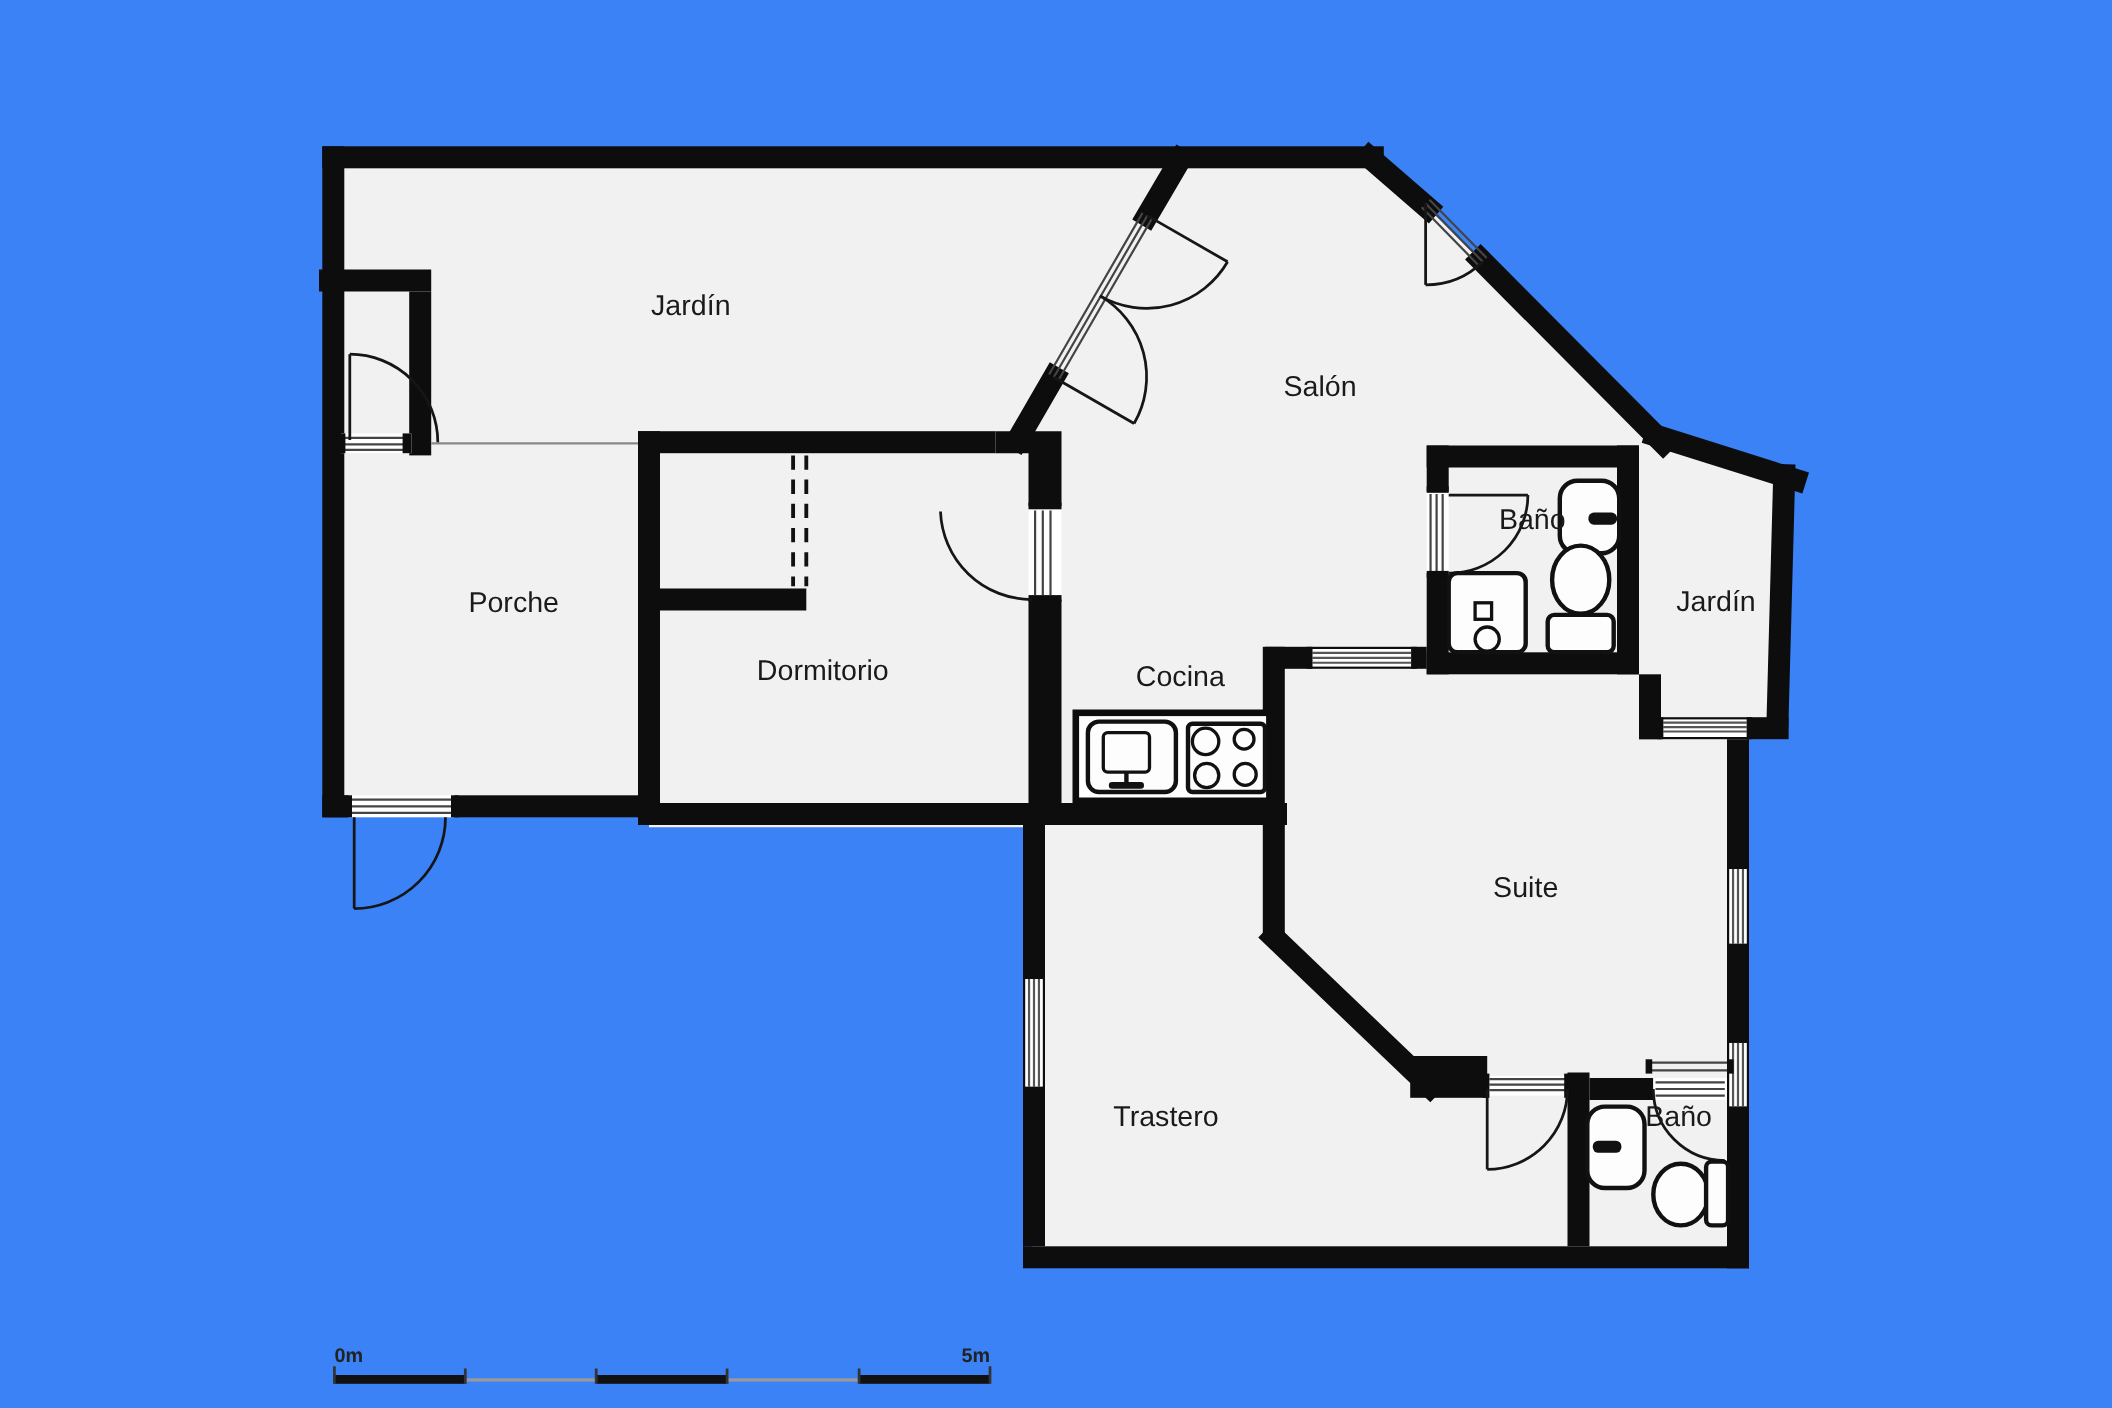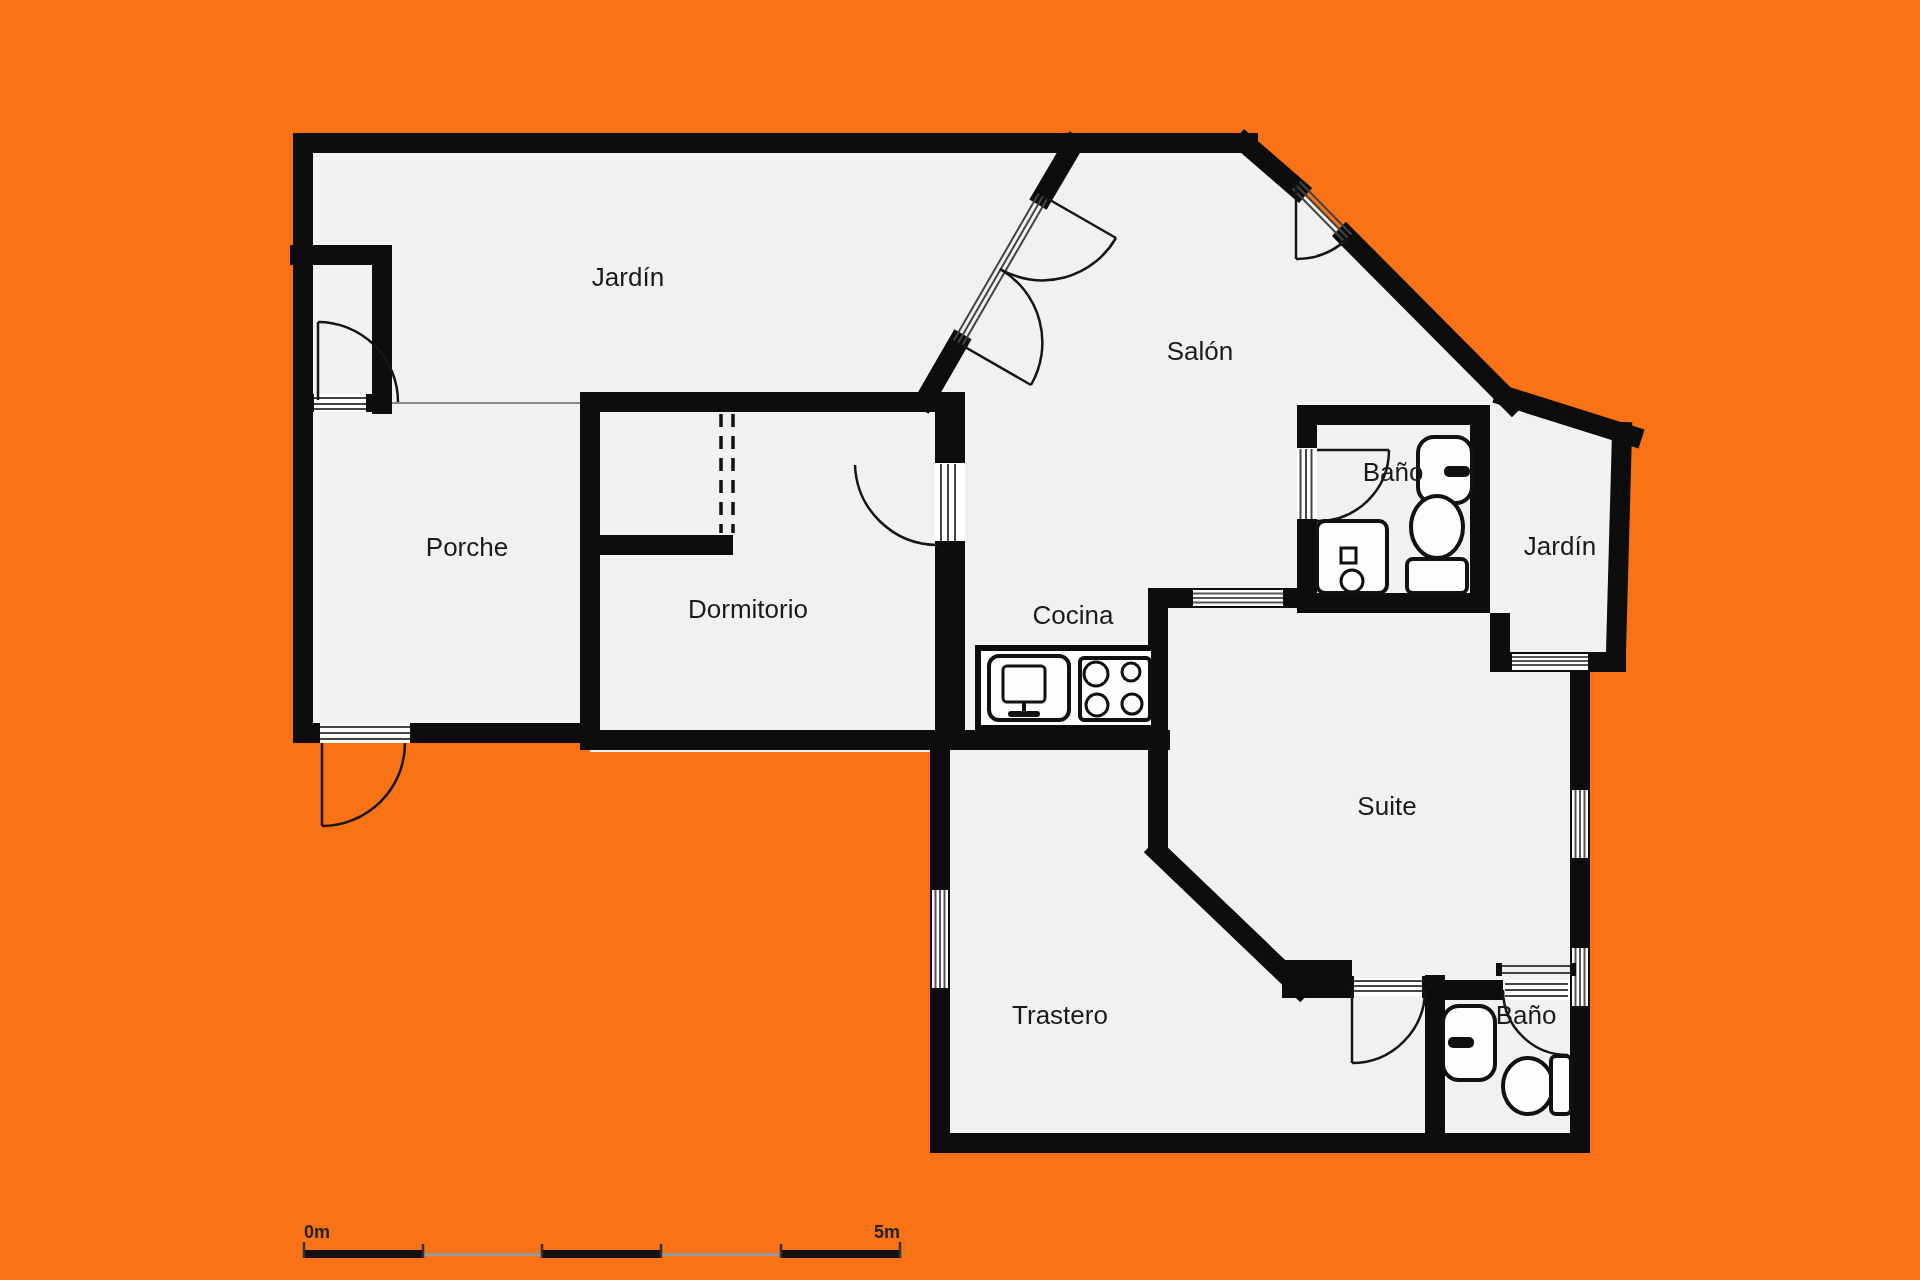--- a/index.html
+++ b/index.html
@@ -1,17 +1,17 @@
 <!DOCTYPE html>
 <html><head>
 <meta charset="utf-8">
 <style>
   html,body{margin:0;padding:0;background:#ffffff;}
   body{width:1920px;height:1280px;overflow:hidden;font-family:"Liberation Sans",sans-serif;}
-  .plan-wrap{width:1920px;height:1280px;position:relative;background:#f97316;}
+  .plan-wrap{width:1920px;height:1280px;position:relative;background:#3b82f6;}
   svg{display:block;}
   text.room-label{font-family:"Liberation Sans",sans-serif;font-size:26px;fill:#1a1a1a;text-anchor:middle;}
   text.scale-label{font-family:"Liberation Sans",sans-serif;font-size:18px;font-weight:bold;fill:#222;}
   .wall{fill:#0d0d0d;stroke:none;}
   .wline{stroke:#0d0d0d;stroke-width:20;fill:none;stroke-linecap:square;}
   .arc{stroke:#161616;stroke-width:2.5;fill:none;}
   .leaf{stroke:#161616;stroke-width:2.5;fill:none;}
   .thr{fill:#ffffff;}
   .thrline{stroke:#444;stroke-width:2;fill:none;}
   .cap{fill:#0d0d0d;}

